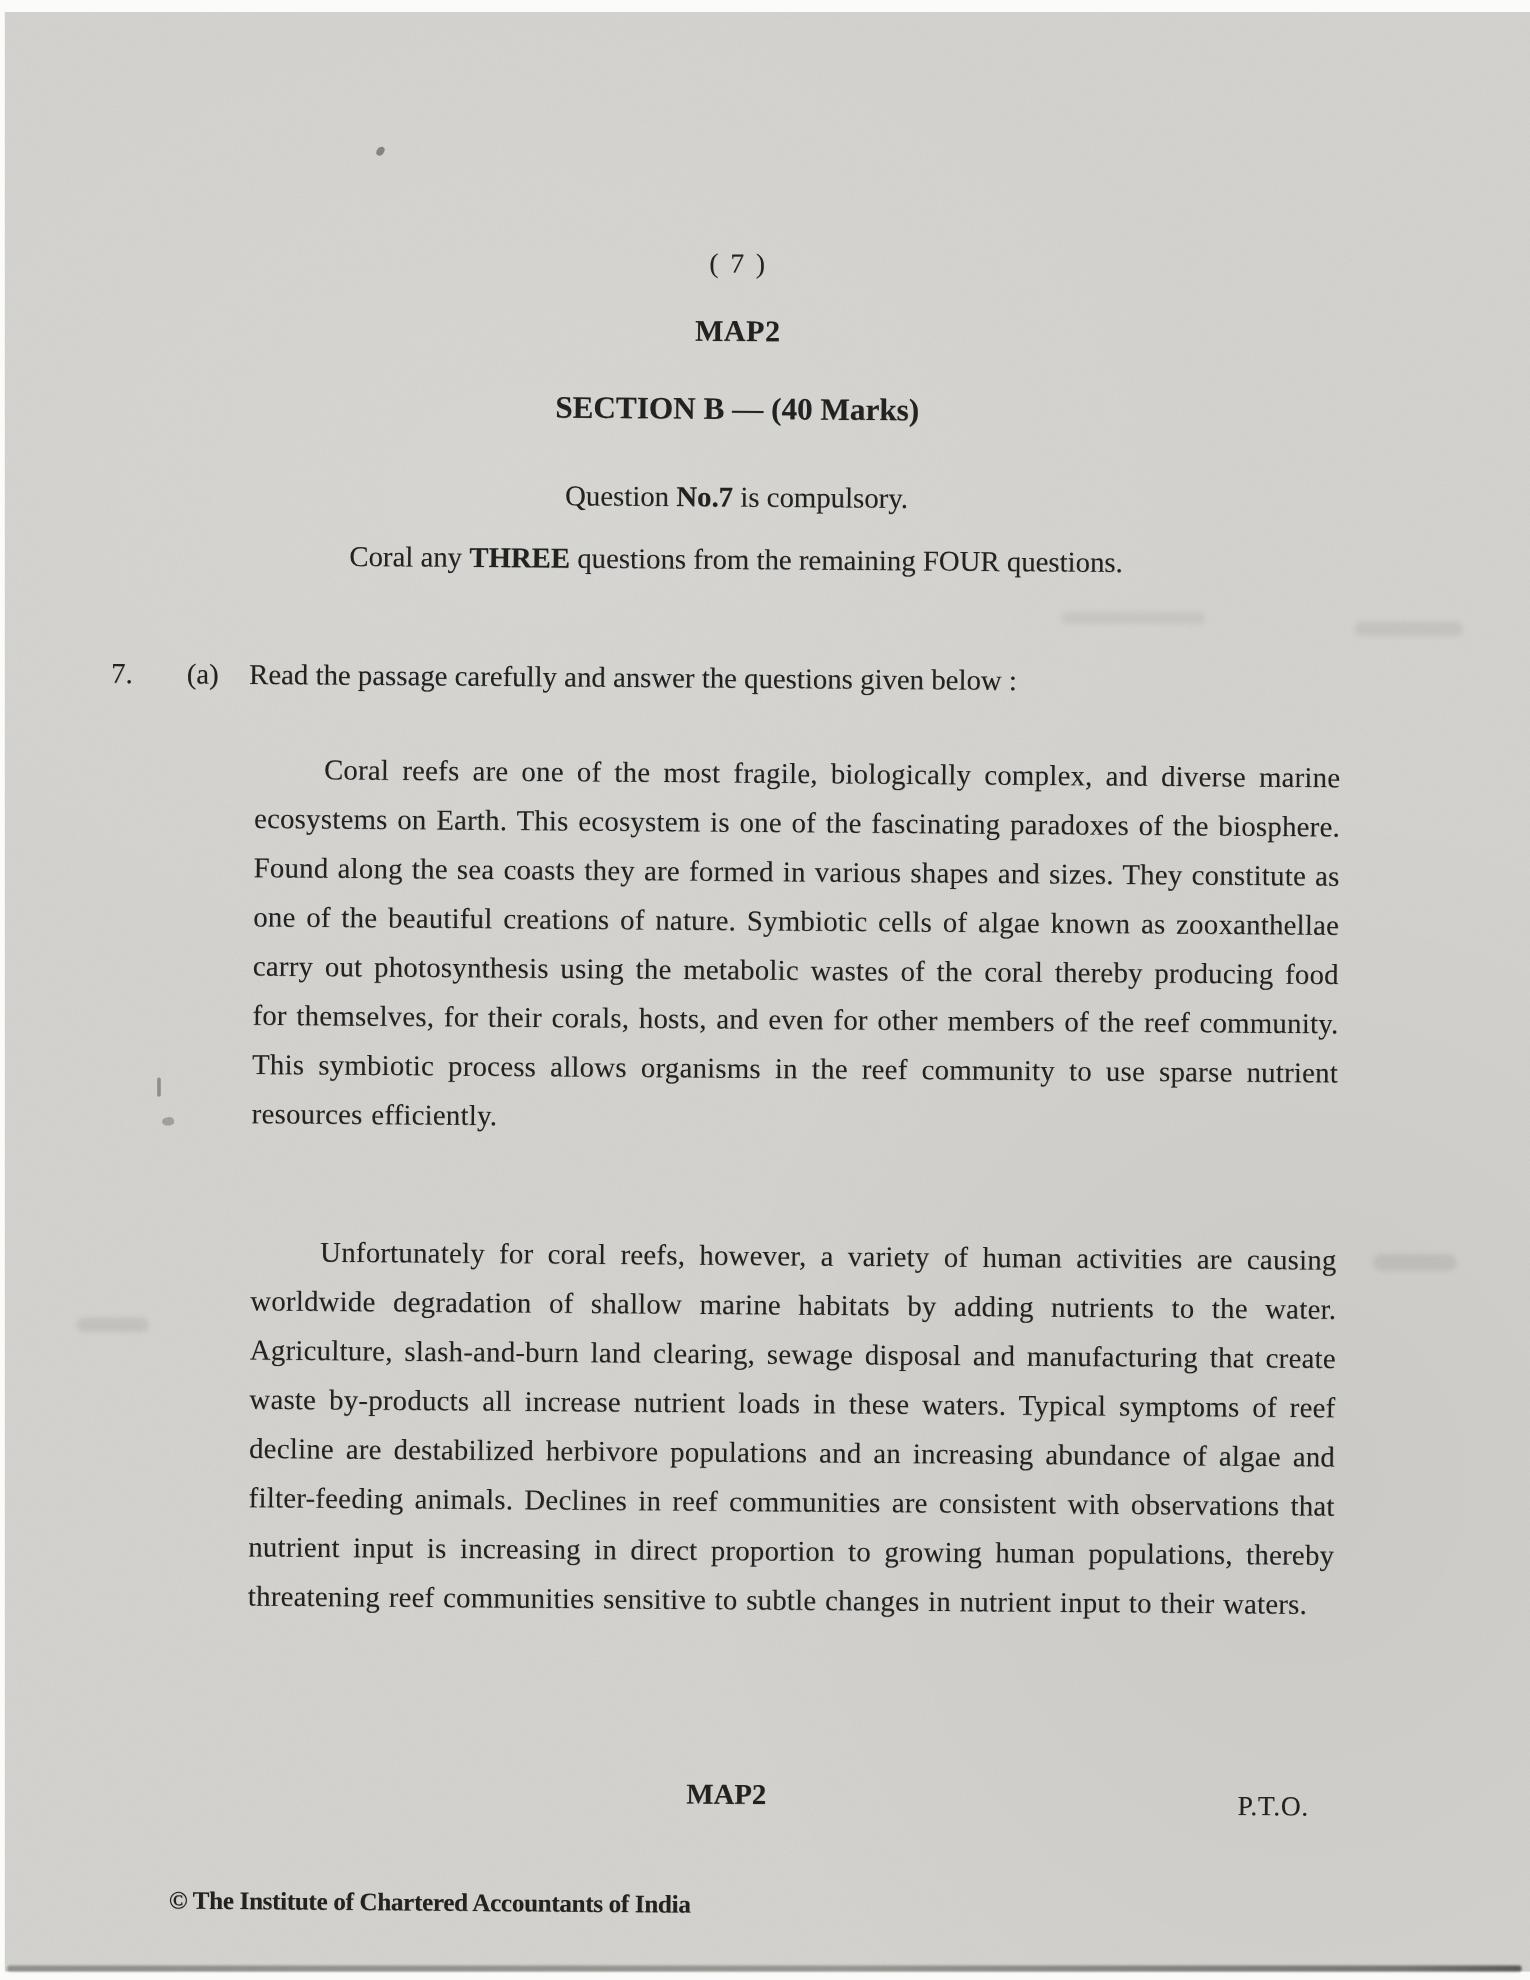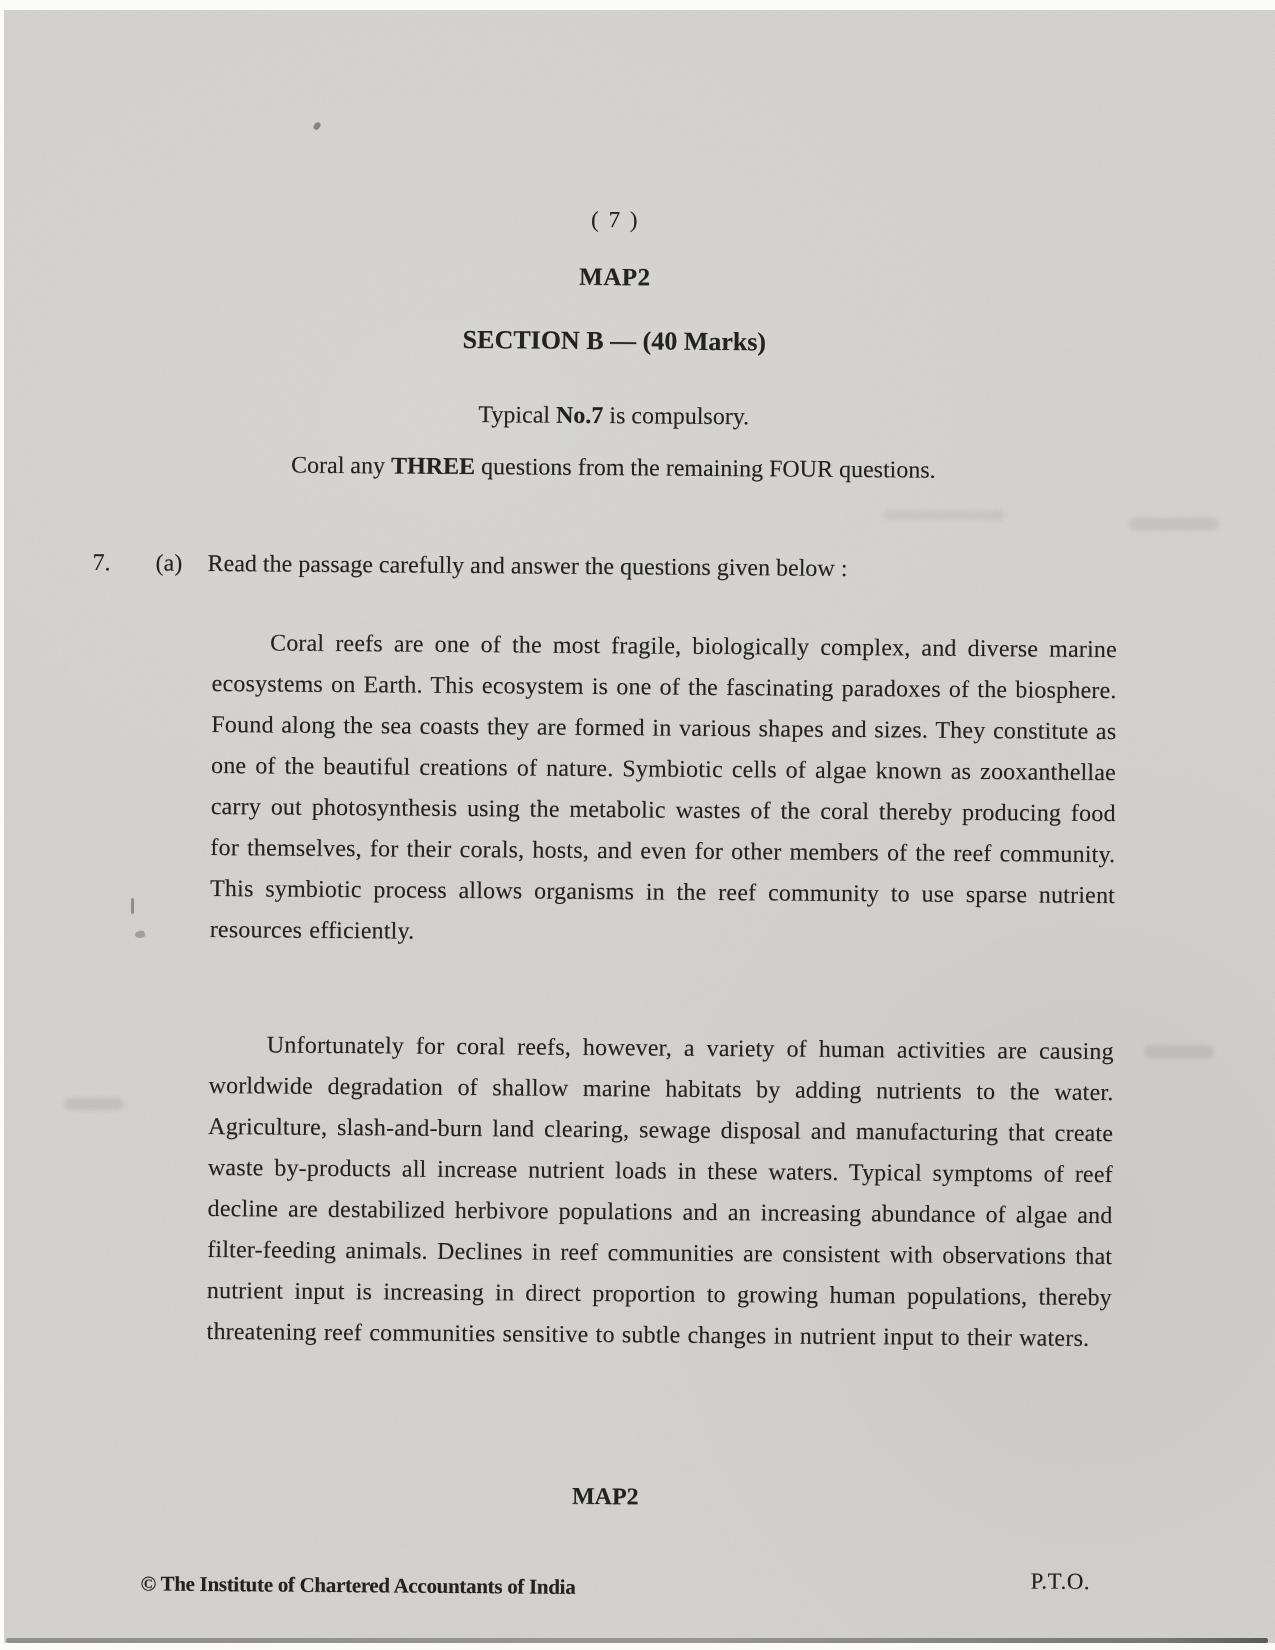--- a/index.html
+++ b/index.html
@@ -87,21 +87,21 @@
   .para-2 { top: 1024px; }
   .footer-code {
     position: absolute;
     top: 1480px;
     font-size: 24px;
     font-weight: bold;
   }
   .pto {
     position: absolute;
     left: 1038px;
-    top: 1562px;
+    top: 1486px;
     font-size: 23px;
     letter-spacing: 0.5px;
   }
   .copyright {
     position: absolute;
     left: 148px;
     top: 1572px;
     font-size: 21px;
     font-weight: bold;
     letter-spacing: -0.3px;
@@ -140,21 +140,21 @@
   </div>
 
   <div class="content">
 
     <div class="centered pagenum">( 7 )</div>
 
     <div class="centered code-heading">MAP2</div>
 
     <div class="centered section-heading">SECTION B — (40 Marks)</div>
 
-    <div class="centered instr instr-1"><span>Typical </span><b>No.7</b><span> is compulsory.</span></div>
+    <div class="centered instr instr-1"><span>Question </span><b>No.7</b><span> is compulsory.</span></div>
 
     <div class="centered instr instr-2"><span>Coral any </span><b>THREE</b><span> questions from the remaining FOUR questions.</span></div>
 
     <span class="q-num">7.</span>
     <span class="q-part">(a)</span>
     <span class="q-prompt">Read the passage carefully and answer the questions given below :</span>
 
     <p class="para para-1">Coral reefs are one of the most fragile, biologically complex, and diverse marine ecosystems on Earth. This ecosystem is one of the fascinating paradoxes of the biosphere. Found along the sea coasts they are formed in various shapes and sizes. They constitute as one of the beautiful creations of nature. Symbiotic cells of algae known as zooxanthellae carry out photosynthesis using the metabolic wastes of the coral thereby producing food for themselves, for their corals, hosts, and even for other members of the reef community. This symbiotic process allows organisms in the reef community to use sparse nutrient resources efficiently.</p>
 
     <p class="para para-2">Unfortunately for coral reefs, however, a variety of human activities are causing worldwide degradation of shallow marine habitats by adding nutrients to the water. Agriculture, slash-and-burn land clearing, sewage disposal and manufacturing that create waste by-products all increase nutrient loads in these waters. Typical symptoms of reef decline are destabilized herbivore populations and an increasing abundance of algae and filter-feeding animals. Declines in reef communities are consistent with observations that nutrient input is increasing in direct proportion to growing human populations, thereby threatening reef communities sensitive to subtle changes in nutrient input to their waters.</p>

